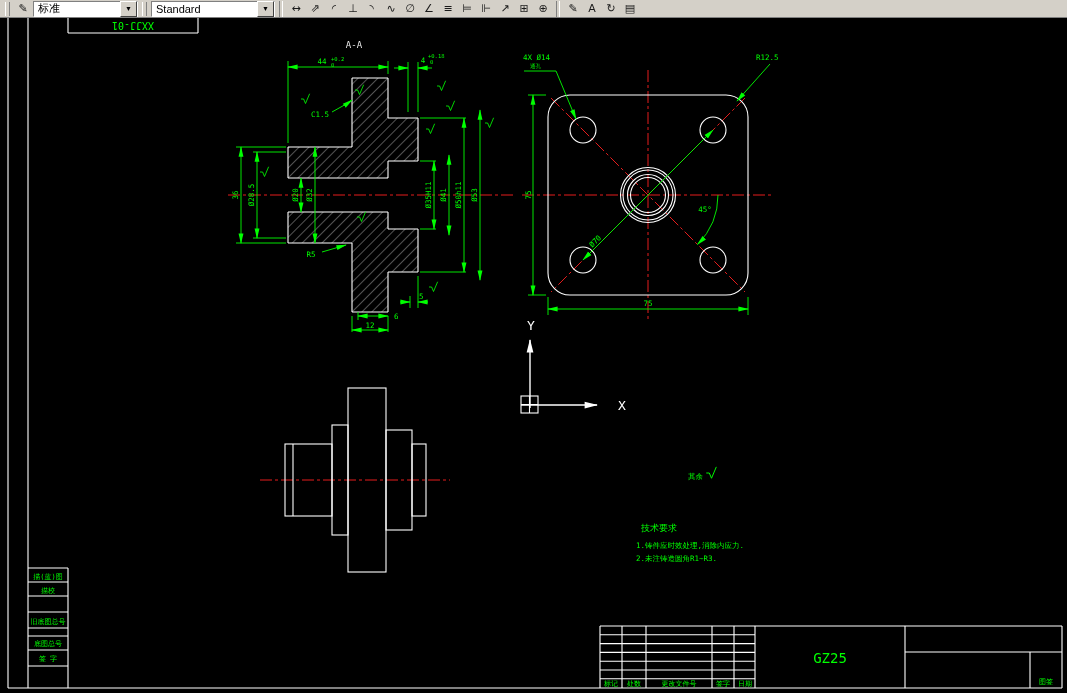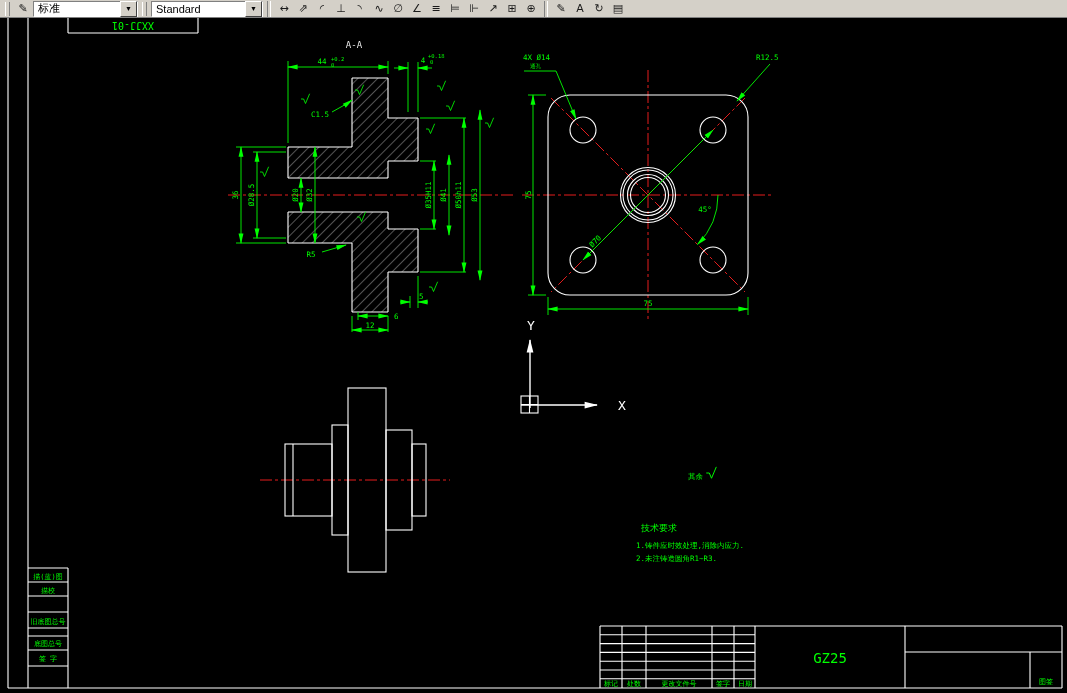--- a/index.html
+++ b/index.html
@@ -31,21 +31,21 @@
   <div class="toolbar">
     <div class="grip"></div>
     <button class="tb-btn">
       <span>✎</span>
     </button>
     <div class="combo" style="width:105px">
       <span class="combo-text">标准</span>
       <span class="combo-arrow">▼</span>
     </div>
     <div class="grip"></div>
-    <div class="combo" style="width:112px">
+    <div class="combo" style="width:124px">
       <span class="combo-text">Standard</span>
       <span class="combo-arrow">▼</span>
     </div>
     <div class="sep"></div>
     <button class="tb-btn">
         <span>↔</span>
       </button>
     <button class="tb-btn">
         <span>⇗</span>
       </button>

